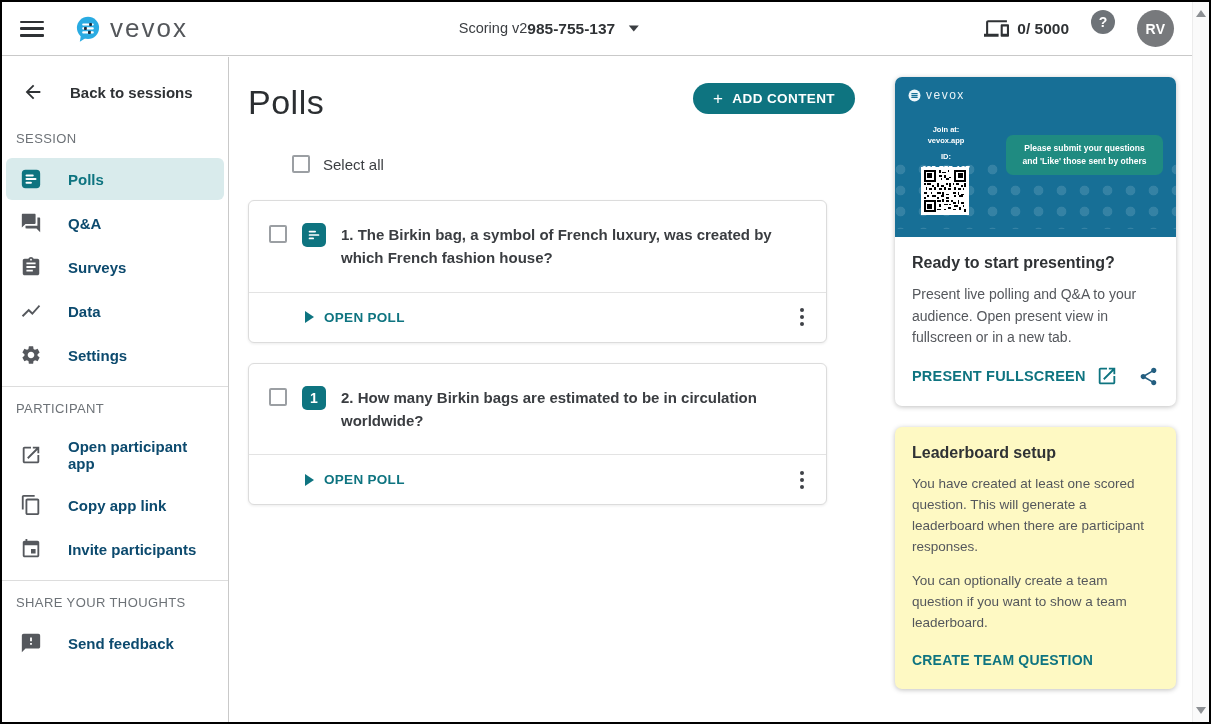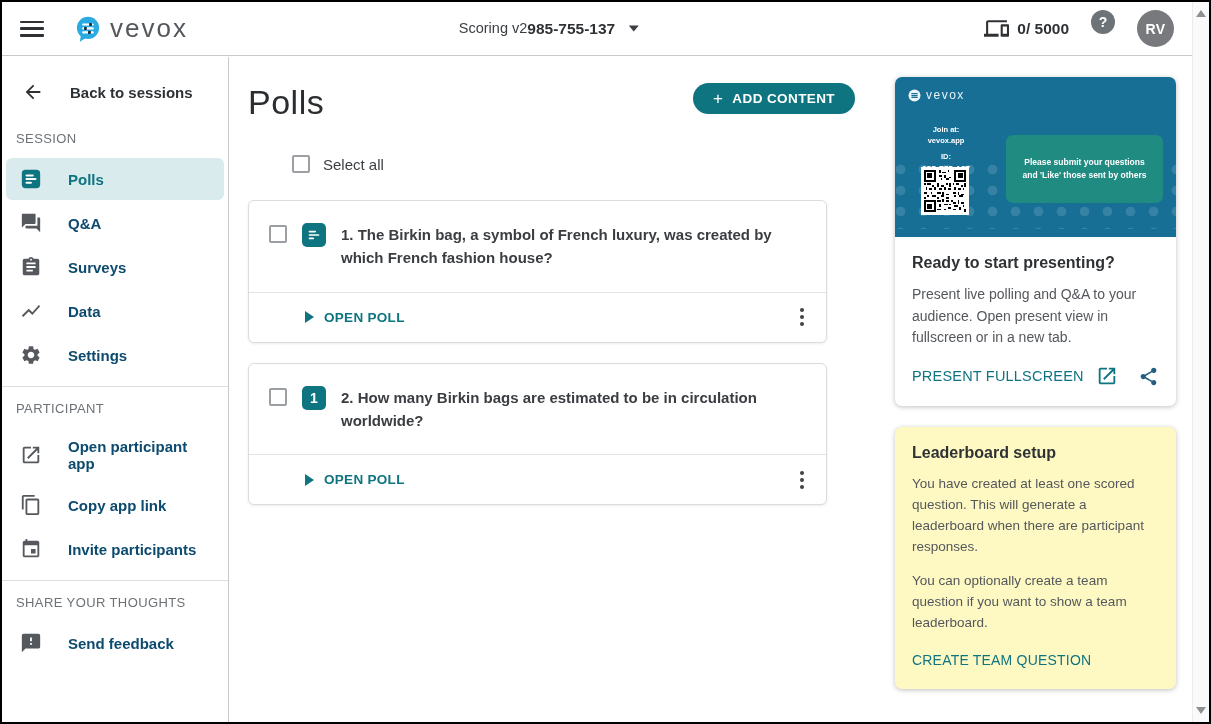--- a/index.html
+++ b/index.html
@@ -90,26 +90,26 @@
   .preview-dots { position:absolute; left:-6px; right:0; top:82px; height:70px;
     background-image:radial-gradient(circle, rgba(255,255,255,0.13) 4.5px, transparent 5.2px);
     background-size:23px 21px; }
   .preview-brand { position:absolute; top:11px; left:13px; display:flex; align-items:center; gap:5px; color:#fff; }
   .preview-brand .word { font-size:12px; letter-spacing:1.5px; font-weight:500; color:#e8f2f6; }
   .join-block { position:absolute; top:48px; left:14px; width:74px; text-align:center; color:#fff; font-weight:bold; font-size:7.5px; line-height:1.45; }
   .join-block .id-label { margin-top:5px; }
   .join-block .id-value { font-size:8.5px; }
   .qr-box { position:absolute; top:90px; left:26px; width:48px; height:48px; background:#fff; padding:3px; }
   .qr-box svg { width:100%; height:100%; display:block; }
-  .preview-banner { position:absolute; top:58px; right:13px; width:157px; background:#1f8b81; border-radius:7px; padding:21px 10px; color:#fff; font-size:8.5px; font-weight:bold; text-align:center; line-height:1.5; }
+  .preview-banner { position:absolute; top:58px; right:13px; width:157px; background:#1f8b81; border-radius:7px; padding:7px 10px; color:#fff; font-size:8.5px; font-weight:bold; text-align:center; line-height:1.5; }
   .present-info { padding:17px 17px 15px 17px; }
   .panel-title { font-size:16px; font-weight:bold; color:#2f3235; margin-bottom:12px; }
   .panel-body { font-size:14px; color:#54575c; line-height:1.55; }
   .present-actions { display:flex; align-items:center; margin-top:16px; padding-bottom:4px; }
-  .teal-link { font-size:14.5px; font-weight:normal; color:#0e7480; letter-spacing:0.2px; cursor:pointer; }
+  .teal-link { font-size:14.5px; font-weight:bold; color:#0e7480; letter-spacing:0.2px; cursor:pointer; }
   .present-actions .icons { margin-left:auto; display:flex; align-items:center; gap:20px; }
   .leaderboard-card { margin-top:21px; border-radius:7px; background:#fef9c3; box-shadow:0 1px 5px rgba(0,0,0,0.25); padding:17px 17px 20px 17px; }
   .leaderboard-card .panel-body { font-size:13.5px; }
   .leaderboard-card .panel-body + .panel-body { margin-top:13px; }
   .leaderboard-card .teal-link { display:inline-block; margin-top:18px; font-size:14px; }
 </style>
 </head>
 <body>
 
 <header class="topbar">

